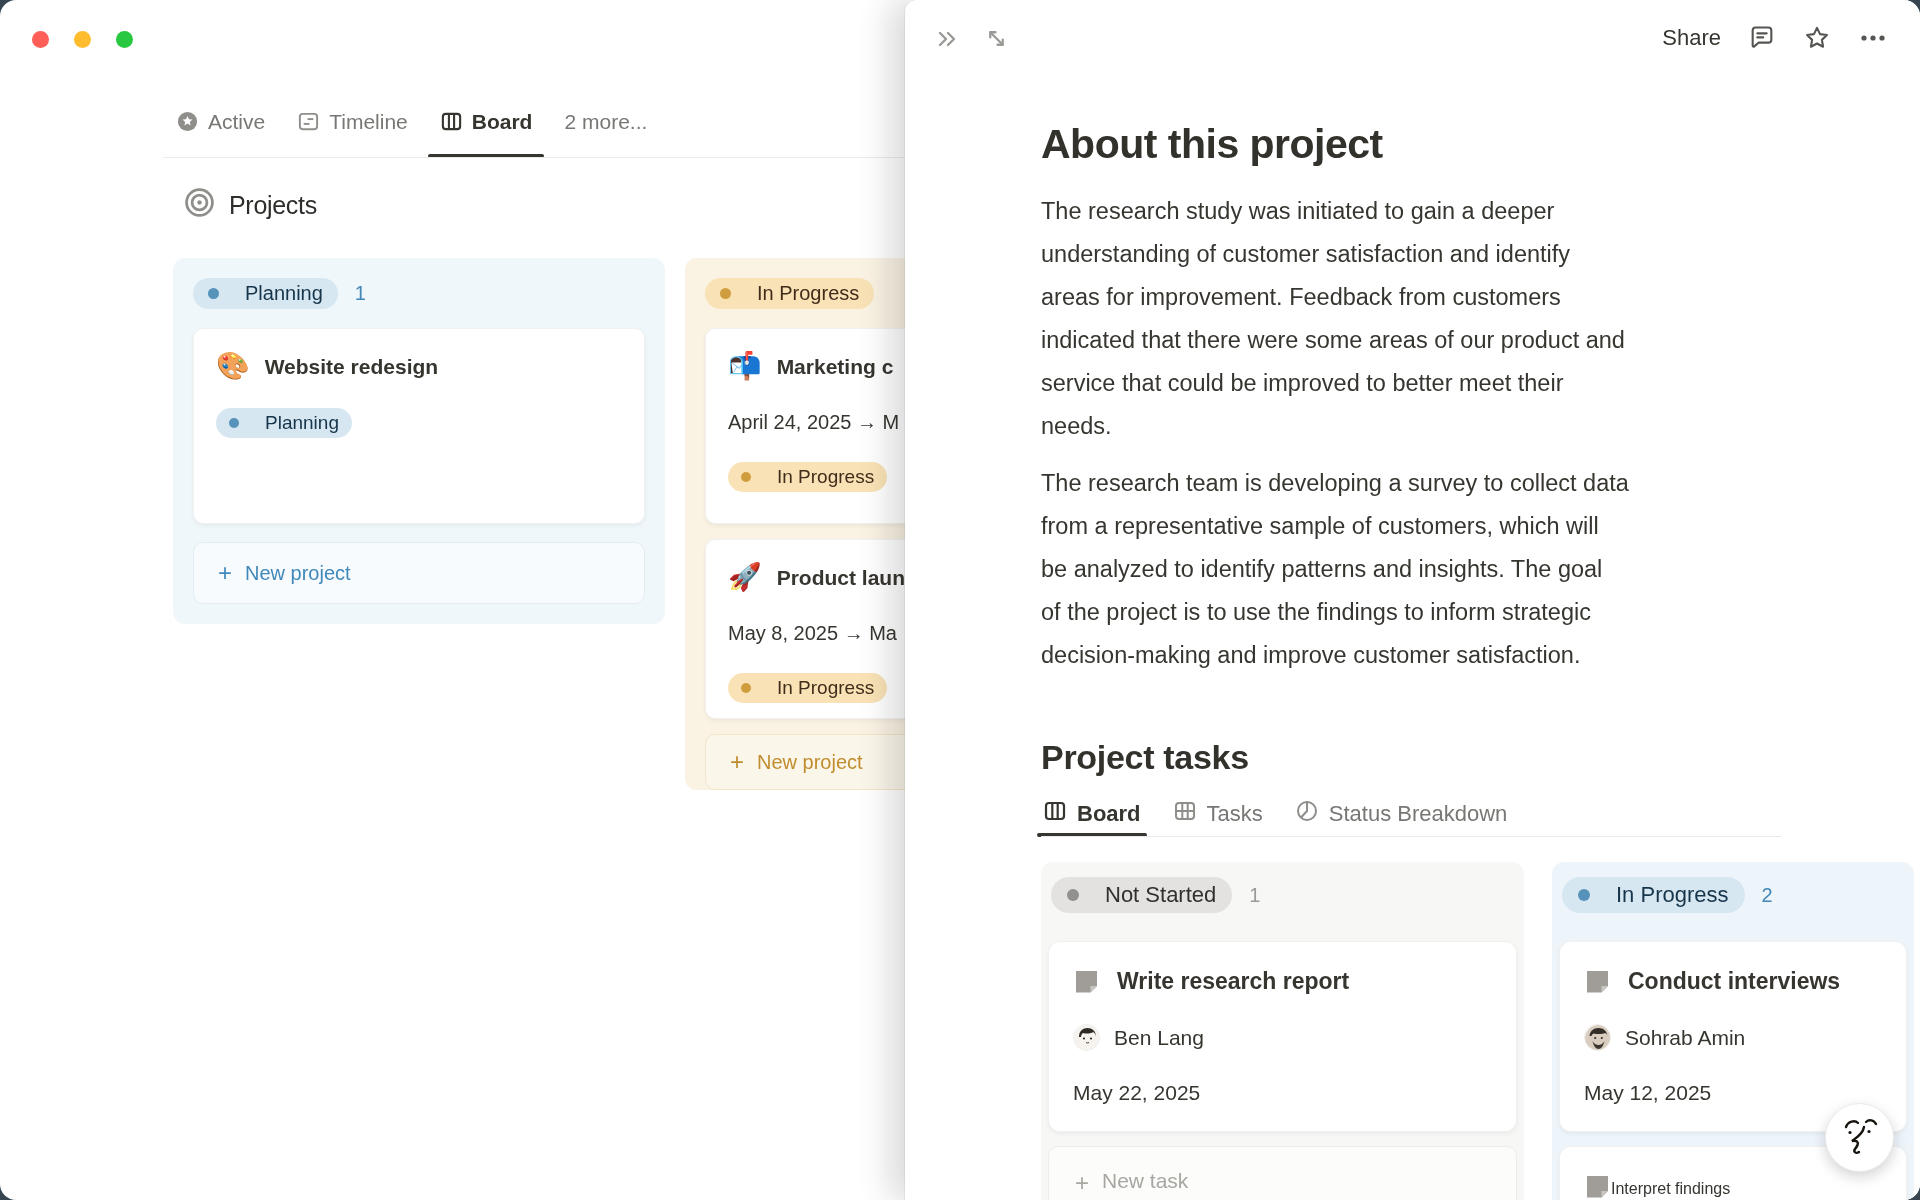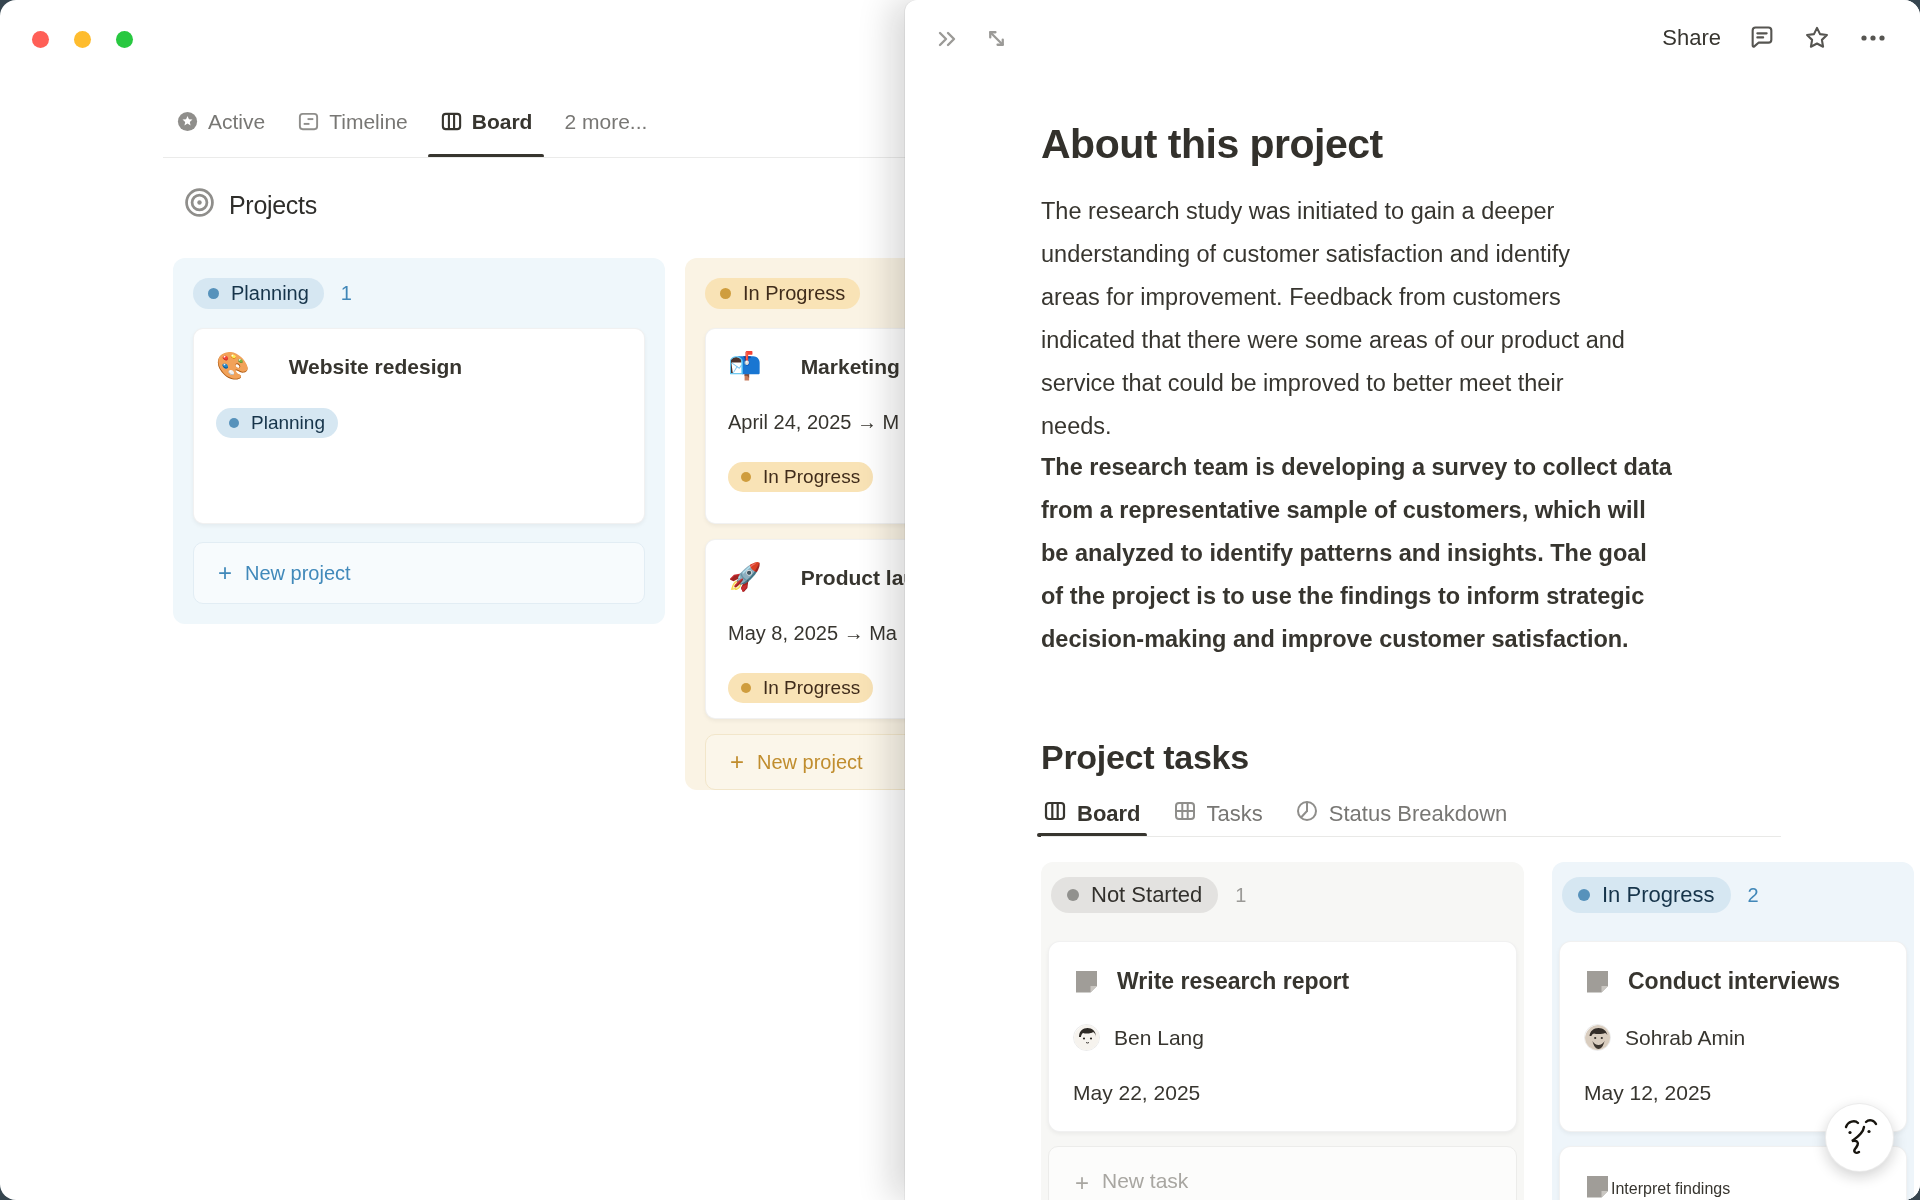--- a/index.html
+++ b/index.html
@@ -28,21 +28,21 @@
   .lp-tab{display:flex;gap:9px;position:relative;height:48px;cursor:pointer;}
   .lp-tab svg{flex:0 0 auto;}
   .lp-tab.active{color:#37352f;font-weight:600;}
   .lp-tab.active:after{content:"";position:absolute;left:-12px;right:-12px;bottom:0;height:4px;background:#37352f;border-radius:2px;}
   .lp-rule{position:absolute;left:163px;top:157px;width:742px;height:1px;background:#ebebea;}
   .lp-title{position:absolute;left:183px;top:186px;display:flex;align-items:center;gap:13px;font-size:25px;font-weight:400;color:#2f2e2b;letter-spacing:-0.3px;}
 
   
   .column{position:absolute;border-radius:12px;box-sizing:border-box;}
   .col-head{display:flex;align-items:center;}
-  .pill{display:inline-flex;align-items:center;gap:12px;border-radius:18px;font-weight:500;white-space:nowrap;}
+  .pill{display:inline-flex;align-items:center;gap:26px;border-radius:18px;font-weight:500;white-space:nowrap;}
   .pill .dot{border-radius:50%;flex:0 0 auto;}
   .pill.blue{background:#d6e7f2;color:#16344a;}
   .pill.blue .dot{background:#5792bb;}
   .pill.yellow{background:#f9e3b6;color:#402c1b;}
   .pill.yellow .dot{background:#cf9d3e;}
   .pill.gray{background:#e3e2e0;color:#32302c;}
   .pill.gray .dot{background:#91918e;}
   .count{font-size:20px;margin-left:17px;}
   .count.blue{color:#4187b8;}
   .count.gray{color:#9b9a97;}
@@ -56,39 +56,39 @@
   .new-yellow{background:#fbf6ea;border:1px solid #f2e6ca;color:#c08d2e;}
   .new-gray{background:#fcfcfb;border:1px solid #ececea;color:#a8a6a1;}
 
   
   .colP{left:173px;top:258px;width:492px;height:366px;background:#eff7fb;padding:20px 20px 0 20px;}
   .colIP{left:685px;top:258px;width:492px;height:532px;background:#faf3e4;padding:20px 20px 0 20px;}
   .colP .col-head .pill,.colIP .col-head .pill{height:31px;padding:0 15px;font-size:20px;}
   .colP .pill .dot,.colIP .pill .dot{width:11px;height:11px;}
   .proj-card{width:452px;height:196px;margin-top:19px;padding:24px 22px 0 22px;}
   .proj-card .emoji{font-size:27px;margin-right:15px;line-height:1;}
-  .proj-card .title{font-size:21px;font-weight:600;color:#37352f;margin-left:24px;}
+  .proj-card .title{font-size:21px;font-weight:600;color:#37352f;}
   .proj-card .dates{margin-top:31px;font-size:20px;color:#37352f;white-space:nowrap;}
   .proj-card .pill{height:30px;padding:0 13px;font-size:19px;margin-top:28px;}
   .proj-card .pill .dot{width:10px;height:10px;}
   .lp .new-row{width:452px;height:62px;margin-top:18px;padding-left:24px;}
 
   
   .peek{position:absolute;left:905px;top:0;width:1015px;height:1200px;background:#ffffff;z-index:10;
         border-top-left-radius:12px;
         box-shadow:-14px 0 34px rgba(15,15,15,0.16), -1px 0 0 rgba(15,15,15,0.05);}
   .peek-toolbar-left{position:absolute;left:30px;top:26px;display:flex;align-items:center;gap:23px;}
   .peek-toolbar-right{position:absolute;right:32px;top:24px;display:flex;align-items:center;gap:27px;}
   .tb-btn{display:flex;align-items:center;justify-content:center;cursor:pointer;}
   .share-label{font-size:22px;color:#37352f;}
 
   .peek-h1{position:absolute;left:136px;top:94px;font-size:41px;font-weight:700;color:#33312c;letter-spacing:-0.5px;}
   .peek-p{position:absolute;left:136px;width:790px;font-size:23.5px;line-height:43px;color:#37352f;white-space:pre-line;}
   .peek-p1{top:166px;}
-  .peek-p2{top:422px;font-weight:bold;}
+  .peek-p2{top:438px;}
   .peek-h2{position:absolute;left:136px;top:710px;font-size:34px;font-weight:700;color:#33312c;letter-spacing:-0.3px;}
 
   .pk-tabs{position:absolute;left:138px;top:790px;height:47px;display:flex;align-items:center;gap:32px;font-size:22px;color:#787774;}
   .pk-tab{display:flex;align-items:center;gap:10px;position:relative;height:47px;cursor:pointer;}
   .pk-tab.active{color:#37352f;font-weight:600;}
   .pk-tab.active:after{content:"";position:absolute;left:-6px;right:-6px;bottom:0;height:4px;background:#37352f;border-radius:2px;}
   .pk-rule{position:absolute;left:136px;top:836px;width:740px;height:1px;background:#e9e9e7;}
 
   .colNS{left:136px;top:862px;width:483px;height:360px;background:#f7f7f5;padding:15px 7px 0 7px;}
   .colTIP{left:647px;top:862px;width:362px;height:360px;background:#eef5fa;padding:15px 7px 0 7px;}

